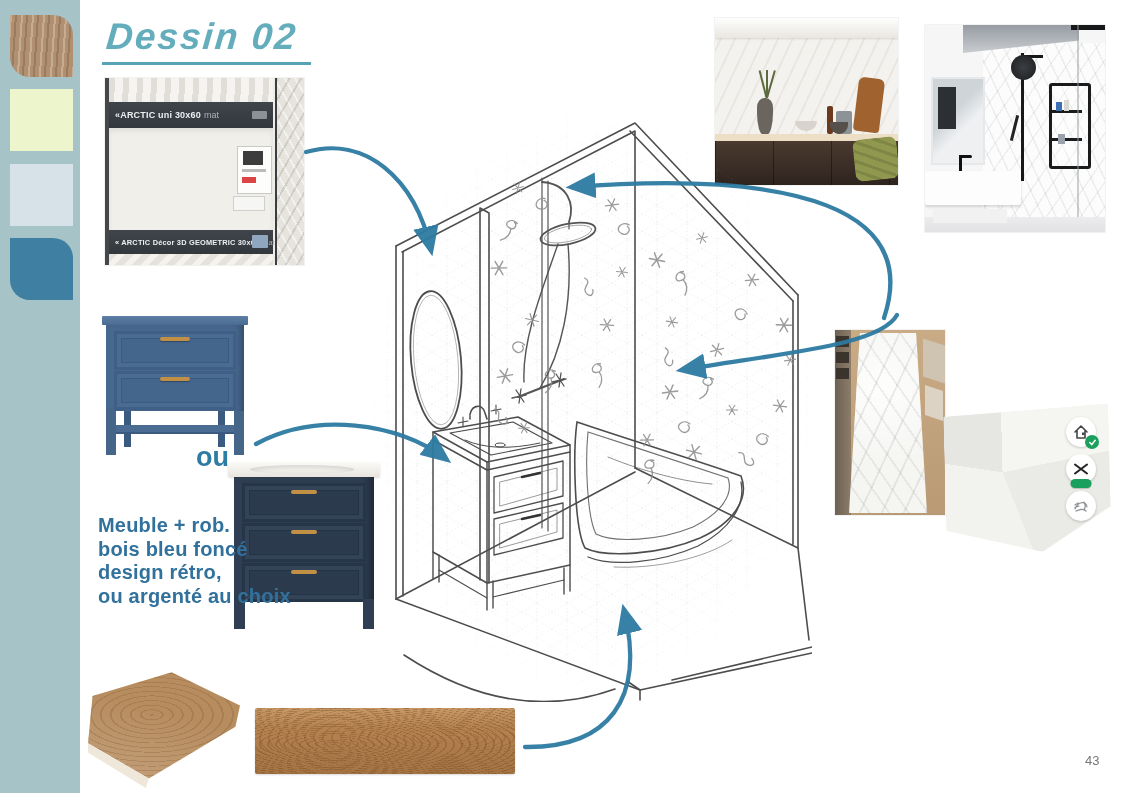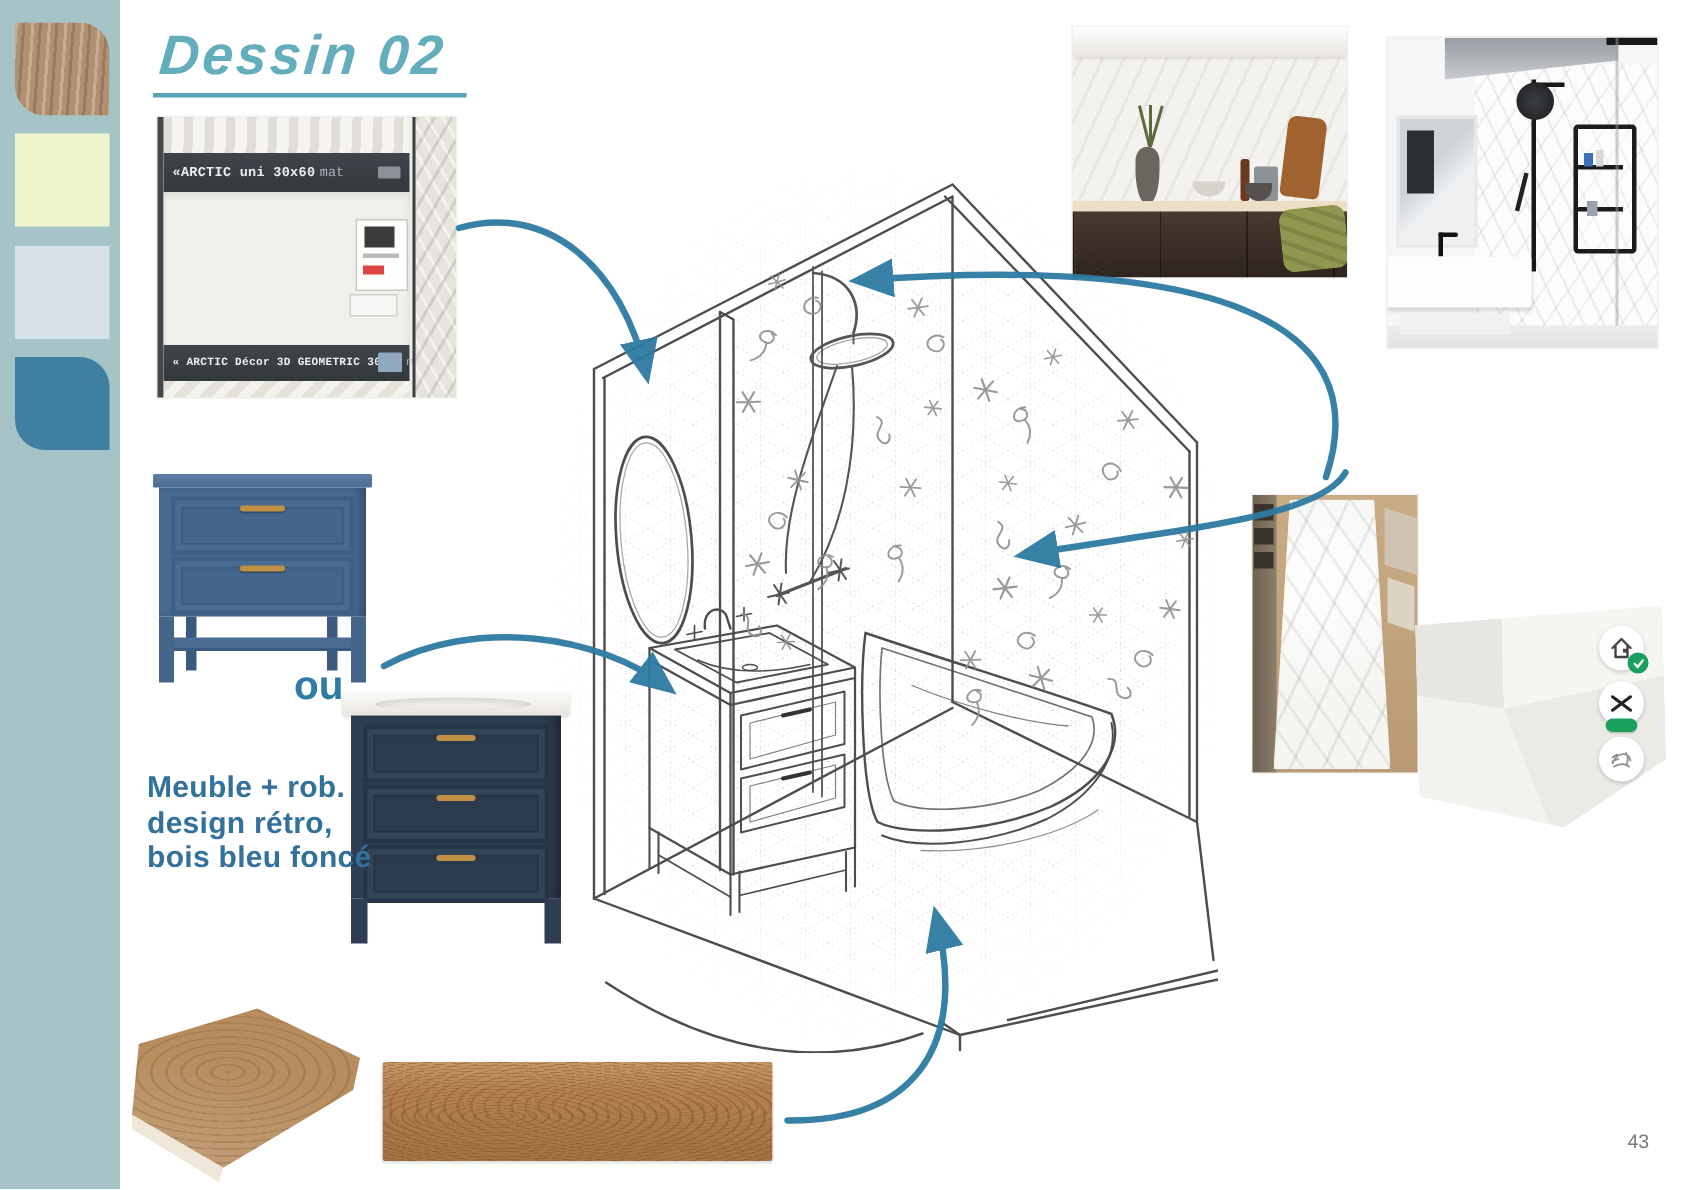--- a/index.html
+++ b/index.html
@@ -21,21 +21,21 @@
          color:#64adbc;border-bottom:3px solid #55a3b4;padding:0 16px 4px 2px;transform:skewX(-5deg);}
 
   
   .tile-display{left:105px;top:78px;width:195px;height:187px;background:#efece6;border-left:4px solid #45474b;
                 box-shadow:0 0 0 1px rgba(0,0,0,.04);}
   .td-right-col{right:0;top:0;width:27px;height:187px;border-left:2px solid #3a3e42;
      background:#e7e4dd;background-image:repeating-linear-gradient(120deg,rgba(0,0,0,.10) 0 2px,rgba(0,0,0,0) 2px 10px),repeating-linear-gradient(60deg,rgba(255,255,255,.5) 0 2px,rgba(0,0,0,0) 2px 9px);}
   .td-topwave{left:0;top:0;width:164px;height:24px;
      background:linear-gradient(180deg,#fbfaf7,#dcd7cd);background-image:repeating-linear-gradient(92deg,rgba(0,0,0,.06) 0 6px,rgba(255,255,255,.4) 6px 14px);}
   .td-band{left:0;width:164px;background:linear-gradient(180deg,#40454b,#33383d);color:#eceff1;
-     display:flex;align-items:center;padding-left:6px;box-sizing:border-box;font-family:Liberation Mono, monospace;}
+     display:flex;align-items:center;padding-left:6px;box-sizing:border-box;}
   .td-band1{top:24px;height:26px;font-size:9px;}
   .td-band2{top:152px;height:24px;font-size:7.4px;}
   .td-bold{font-weight:700;letter-spacing:.2px;white-space:nowrap;}
   .td-light{color:#abb2b9;margin-left:3px;white-space:nowrap;}
   .td-logo{position:absolute;right:6px;top:9px;width:15px;height:8px;background:#9aa0a6;opacity:.85;border-radius:1px;}
   .td-logo2{position:absolute;right:5px;top:5px;width:16px;height:13px;background:#8fa8c0;border-radius:1px;}
   .td-tile1{left:0;top:50px;width:164px;height:102px;background:#f1efe9;
      box-shadow:inset 0 3px 5px rgba(0,0,0,.07);}
   .td-tag{left:128px;top:68px;width:33px;height:46px;background:#fdfdfc;border:1px solid #c9c9c6;
      background-image:linear-gradient(#3c3c3c,#3c3c3c),linear-gradient(#bbb,#bbb),linear-gradient(#d44,#d44);
@@ -228,22 +228,23 @@
         <div class="c2-panel"></div>
         <div class="c2-handle"></div>
       </div>
     </div>
     <div class="abs c2-leg l"></div>
     <div class="abs c2-leg r"></div>
   </div>
 
   <div class="abs note">
     <span>Meuble + rob.</span>
+    <span>bois bleu foncé</span>
     <span>design rétro,</span>
-    <span>bois bleu foncé</span>
+    <span>ou argenté au choix</span>
   </div>
 
   <div class="abs wood-corner">
     <div class="wc-face"></div>
     <div class="wc-edge"></div>
   </div>
   <div class="abs wood-plank"></div>
 
   <div class="abs photo photo-kitchen">
     <div class="abs k-top"></div>

